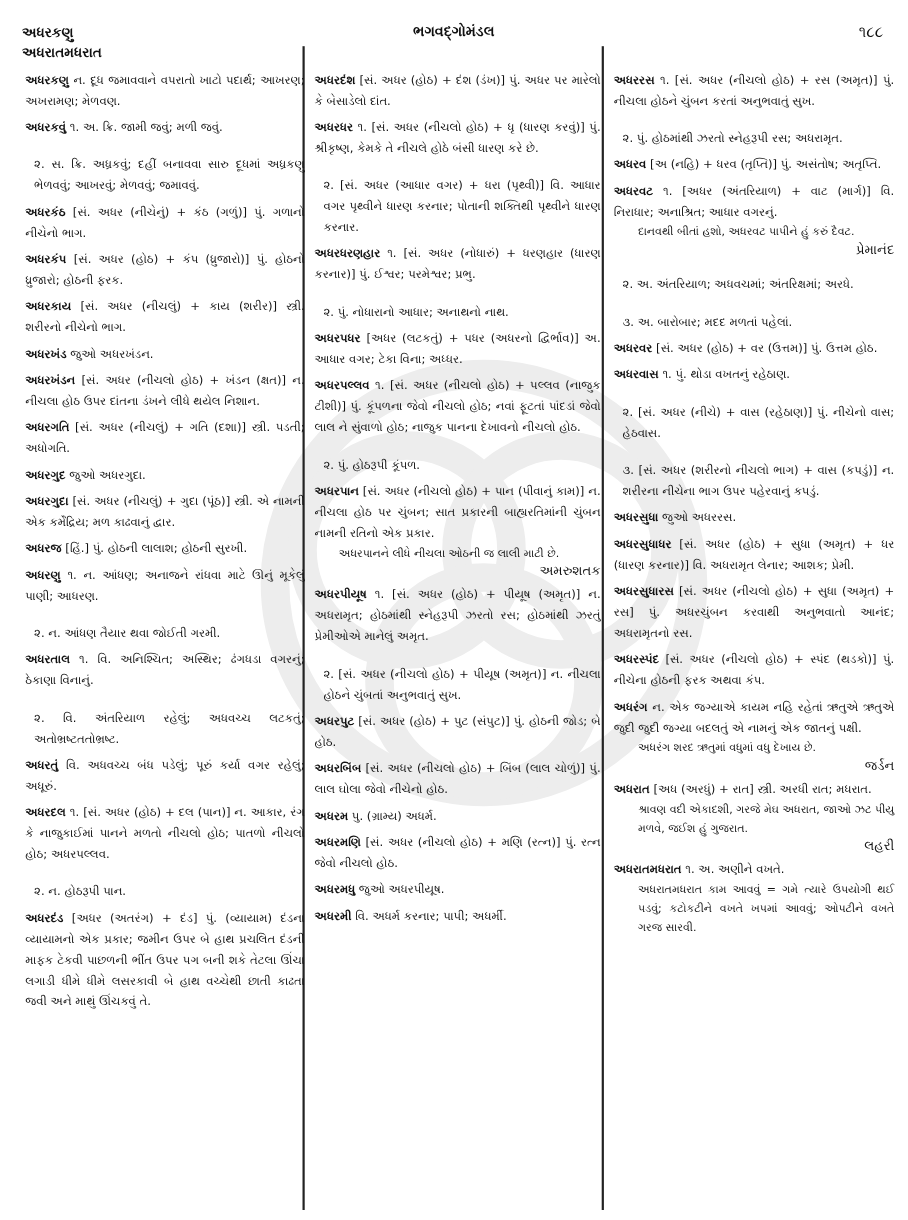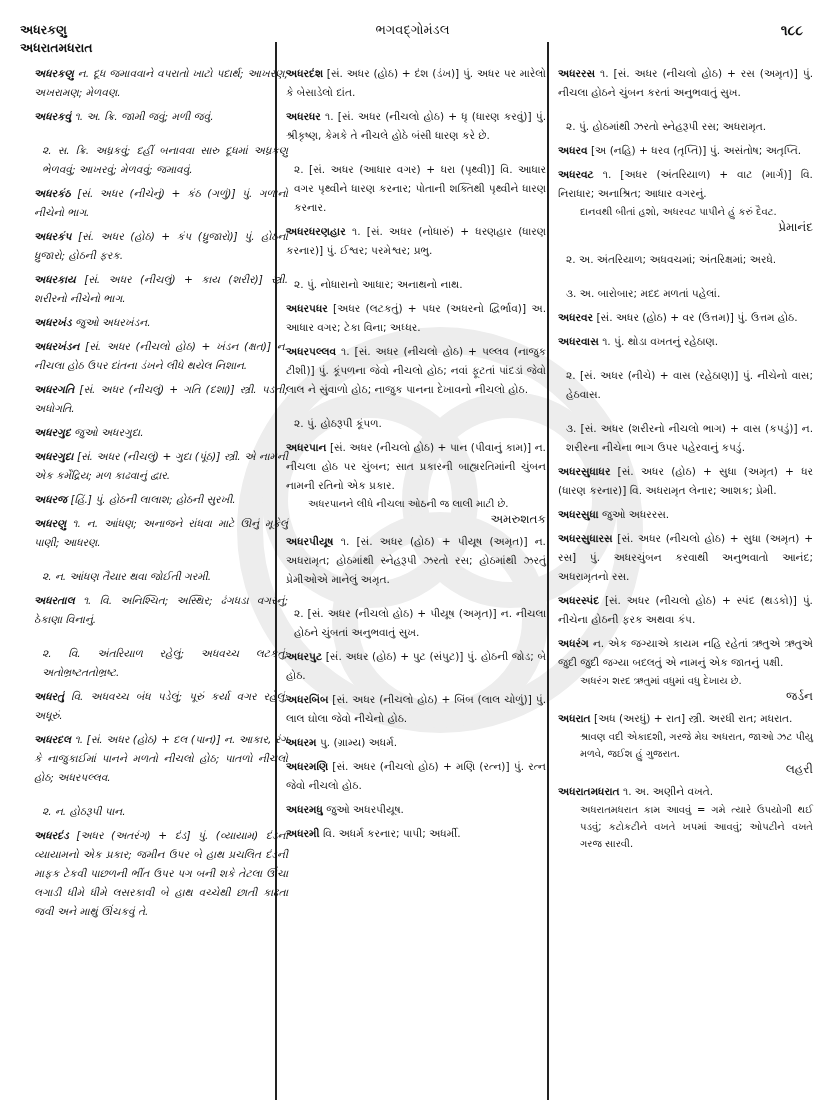--- a/index.html
+++ b/index.html
@@ -2,25 +2,25 @@
 <html><head>
 <meta charset="utf-8">
 <style>
   html, body { margin: 0; padding: 0; background: #ffffff; }
   body { width: 825px; height: 1109px; position: relative; overflow: hidden;
          font-family: "DejaVu Sans", sans-serif; color: #111; }
   .watermark { position: absolute; left: 230px; top: 300px; width: 420px; height: 460px; pointer-events: none; }
   .header { position: absolute; left: 0; top: 0; width: 825px; height: 62px; }
   .guide-top { position: absolute; left: 20px; top: 22px; font-size: 12.5px; font-weight: bold; }
   .guide-bottom { position: absolute; left: 20px; top: 40px; font-size: 12.5px; font-weight: bold; }
-  .book-title { position: absolute; left: 0; width: 825px; top: 22px; text-align: center; font-size: 13px; font-weight: normal; }
-  .page-num { position: absolute; right: 22px; top: 22px; font-size: 14px; font-weight: bold; }
+  .book-title { position: absolute; left: 0; width: 825px; top: 22px; text-align: center; font-size: 13px; font-weight: bold; }
+  .page-num { position: absolute; right: 22px; top: 22px; font-size: 14px; font-weight: normal; }
   .columns { position: absolute; left: 18px; top: 64px; width: 795px; height: 1036px; }
   .col { position: absolute; top: 0; height: 1036px; }
-  .col1 { left: 16px; width: 254px; font-style: italic; }
+  .col1 { left: 5px; width: 254px; }
   .col2 { left: 268px; width: 260px; }
   .col3 { left: 540px; width: 255px; }
   .divider { position: absolute; top: -22px; width: 1.5px; background: #222; height: 1058px; }
   .d1 { left: 257px; }
   .d2 { left: 529px; }
   .entry { font-size: 10.6px; line-height: 19px; margin: 0 0 5px 0; text-align: justify; }
   .entry .sub { display: block; padding-left: 8px; margin-top: 15px; }
   .hw { font-weight: bold; }
   .quote { display: block; padding-left: 22px; font-size: 10px; line-height: 17px; }
   .quote-src { display: block; text-align: right; font-size: 12px; line-height: 15px; }
@@ -79,21 +79,21 @@
       <div class="entry"><span class="hw">અધરમણિ</span> <span>[સં. અધર (નીચલો હોઠ) + મણિ (રત્ન)] પું. રત્ન જેવો નીચલો હોઠ.</span></div>
       <div class="entry"><span class="hw">અધરમધુ</span> <span>જુઓ અધરપીયૂષ.</span></div>
       <div class="entry"><span class="hw">અધરમી</span> <span>વિ. અધર્મ કરનાર; પાપી; અધર્મી.</span></div>
     </div>
   <div class="col col3">
       <div class="entry"><span class="hw">અધરરસ</span> <span>૧. [સં. અધર (નીચલો હોઠ) + રસ (અમૃત)] પું. નીચલા હોઠને ચુંબન કરતાં અનુભવાતું સુખ.</span><span class="sub">૨. પું. હોઠમાંથી ઝરતો સ્નેહરૂપી રસ; અધરામૃત.</span></div>
       <div class="entry"><span class="hw">અધરવ</span> <span>[અ (નહિ) + ધરવ (તૃપ્તિ)] પું. અસંતોષ; અતૃપ્તિ.</span></div>
       <div class="entry"><span class="hw">અધરવટ</span> <span>૧. [અધર (અંતરિયાળ) + વાટ (માર્ગ)] વિ. નિરાધાર; અનાશ્રિત; આધાર વગરનું.</span><span class="quote">દાનવથી બીતાં હશો, અધરવટ પાપીને હું કરું દૈવટ.</span><span class="quote-src">પ્રેમાનંદ</span><span class="sub">૨. અ. અંતરિયાળ; અધવચમાં; અંતરિક્ષમાં; અરધે.</span><span class="sub">૩. અ. બારોબાર; મદદ મળતાં પહેલાં.</span></div>
       <div class="entry"><span class="hw">અધરવર</span> <span>[સં. અધર (હોઠ) + વર (ઉત્તમ)] પું. ઉત્તમ હોઠ.</span></div>
       <div class="entry"><span class="hw">અધરવાસ</span> <span>૧. પું. થોડા વખતનું રહેઠાણ.</span><span class="sub">૨. [સં. અધર (નીચે) + વાસ (રહેઠાણ)] પું. નીચેનો વાસ; હેઠવાસ.</span><span class="sub">૩. [સં. અધર (શરીરનો નીચલો ભાગ) + વાસ (કપડું)] ન. શરીરના નીચેના ભાગ ઉપર પહેરવાનું કપડું.</span></div>
+      <div class="entry"><span class="hw">અધરસુધા</span> <span>જુઓ અધરરસ.</span></div>
       <div class="entry"><span class="hw">અધરસુધાધર</span> <span>[સં. અધર (હોઠ) + સુધા (અમૃત) + ધર (ધારણ કરનાર)] વિ. અધરામૃત લેનાર; આશક; પ્રેમી.</span></div>
-      <div class="entry"><span class="hw">અધરસુધા</span> <span>જુઓ અધરરસ.</span></div>
       <div class="entry"><span class="hw">અધરસુધારસ</span> <span>[સં. અધર (નીચલો હોઠ) + સુધા (અમૃત) + રસ] પું. અધરચુંબન કરવાથી અનુભવાતો આનંદ; અધરામૃતનો રસ.</span></div>
       <div class="entry"><span class="hw">અધરસ્પંદ</span> <span>[સં. અધર (નીચલો હોઠ) + સ્પંદ (થડકો)] પું. નીચેના હોઠની ફરક અથવા કંપ.</span></div>
       <div class="entry"><span class="hw">અધરંગ</span> <span>ન. એક જગ્યાએ કાયમ નહિ રહેતાં ઋતુએ ઋતુએ જુદી જુદી જગ્યા બદલતું એ નામનું એક જાતનું પક્ષી.</span><span class="quote">અધરંગ શરદ ઋતુમાં વધુમાં વધુ દેખાય છે.</span><span class="quote-src">જર્ડન</span></div>
       <div class="entry"><span class="hw">અધરાત</span> <span>[અધ (અરધું) + રાત] સ્ત્રી. અરધી રાત; મધરાત.</span><span class="quote">શ્રાવણ વદી એકાદશી, ગરજે મેઘ અધરાત, જાઓ ઝટ પીયુ મળવે, જઈશ હું ગુજરાત.</span><span class="quote-src">લહરી</span></div>
       <div class="entry"><span class="hw">અધરાતમધરાત</span> <span>૧. અ. અણીને વખતે.</span><span class="quote">અધરાતમધરાત કામ આવવું = ગમે ત્યારે ઉપયોગી થઈ પડવું; કટોકટીને વખતે ખપમાં આવવું; ઓપટીને વખતે ગરજ સારવી.</span></div>
     </div>
 </div>
 
 </body></html>

